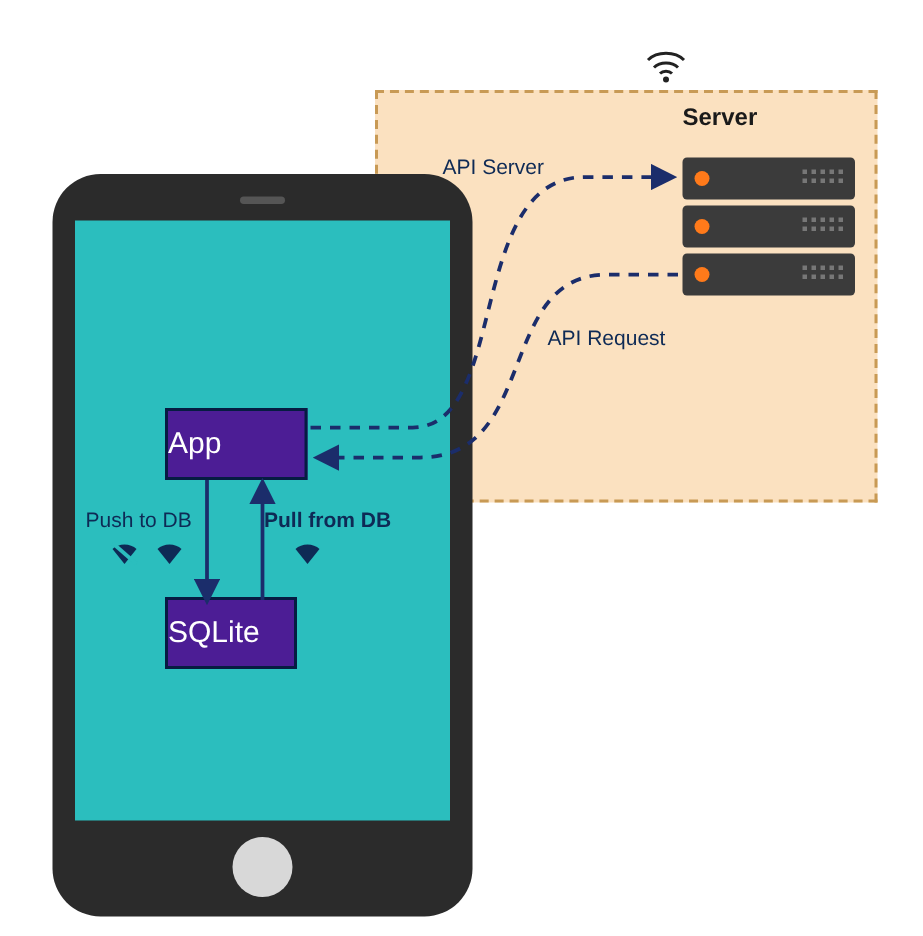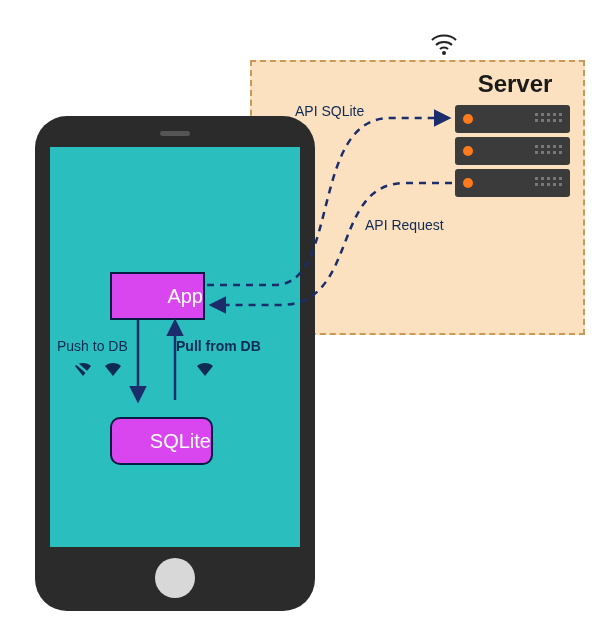--- a/index.html
+++ b/index.html
@@ -25,24 +25,24 @@
     height: 275px;
     background: rgba(248, 200, 140, 0.55);
     border: 2px dashed #c89a55;
     box-sizing: border-box;
   }
   .server-title {
     position: absolute;
     left: 455px;
     top: 70px;
     width: 120px;
-    font-size: 24px;
+    font-size: 16px;
     font-weight: 700;
     color: #1a1a1a;
-    text-align: center;
+    text-align: left;
   }
   
   .phone-body {
     position: absolute;
     left: 35px;
     top: 116px;
     width: 280px;
     height: 495px;
     background: #2b2b2b;
     border-radius: 32px;
@@ -69,25 +69,25 @@
     left: 160px;
     top: 131px;
     width: 30px;
     height: 5px;
     background: #555;
     border-radius: 3px;
   }
   
   .box {
     position: absolute;
-    background: #d946ef;
+    background: #4c1d95;
     color: #ffffff;
     display: flex;
     align-items: center;
-    justify-content: flex-end;
+    justify-content: flex-start;
     font-size: 20px;
     border: 2px solid #061c42;
     box-sizing: border-box;
   }
   
   .server-unit {
     position: absolute;
     width: 115px;
     height: 28px;
     background: #3b3b3b;
@@ -187,27 +187,27 @@
 
   <div class="phone-body"></div>
   <div class="speaker"></div>
   <div class="phone-screen"></div>
   <div class="home-button"></div>
 
   <div class="box" style="left:110px; top:272px; width:95px; height:48px;">
     <span>App</span>
   </div>
 
-  <div class="box" style="left:110px; top:417px; width:103px; height:48px;border-radius:10px;">
+  <div class="box" style="left:110px; top:398px; width:88px; height:48px;">
     <span>SQLite</span>
   </div>
 
   <div class="label" style="left:57px; top:338px;">Push to DB</div>
   <div class="label" style="left:176px; top:338px;font-weight:bold;">Pull from DB</div>
-  <div class="label" style="left:295px; top:103px;">API SQLite</div>
+  <div class="label" style="left:295px; top:103px;">API Server</div>
   <div class="label" style="left:365px; top:217px;">API Request</div>
 
   <div class="wifi-row" style="left:73px; top:360px;">
     <svg width="20" height="18" viewBox="0 0 20 18">
       <path d="M10 16 L2 6 C6 2 14 2 18 6 Z" fill="#0e2a55"></path>
       <line x1="2" y1="2" x2="18" y2="16" stroke="#2bbebe" stroke-width="2.5"></line>
     </svg>
     <svg width="20" height="18" viewBox="0 0 20 18">
       <path d="M10 16 L2 6 C6 2 14 2 18 6 Z" fill="#0e2a55"></path>
     </svg>

